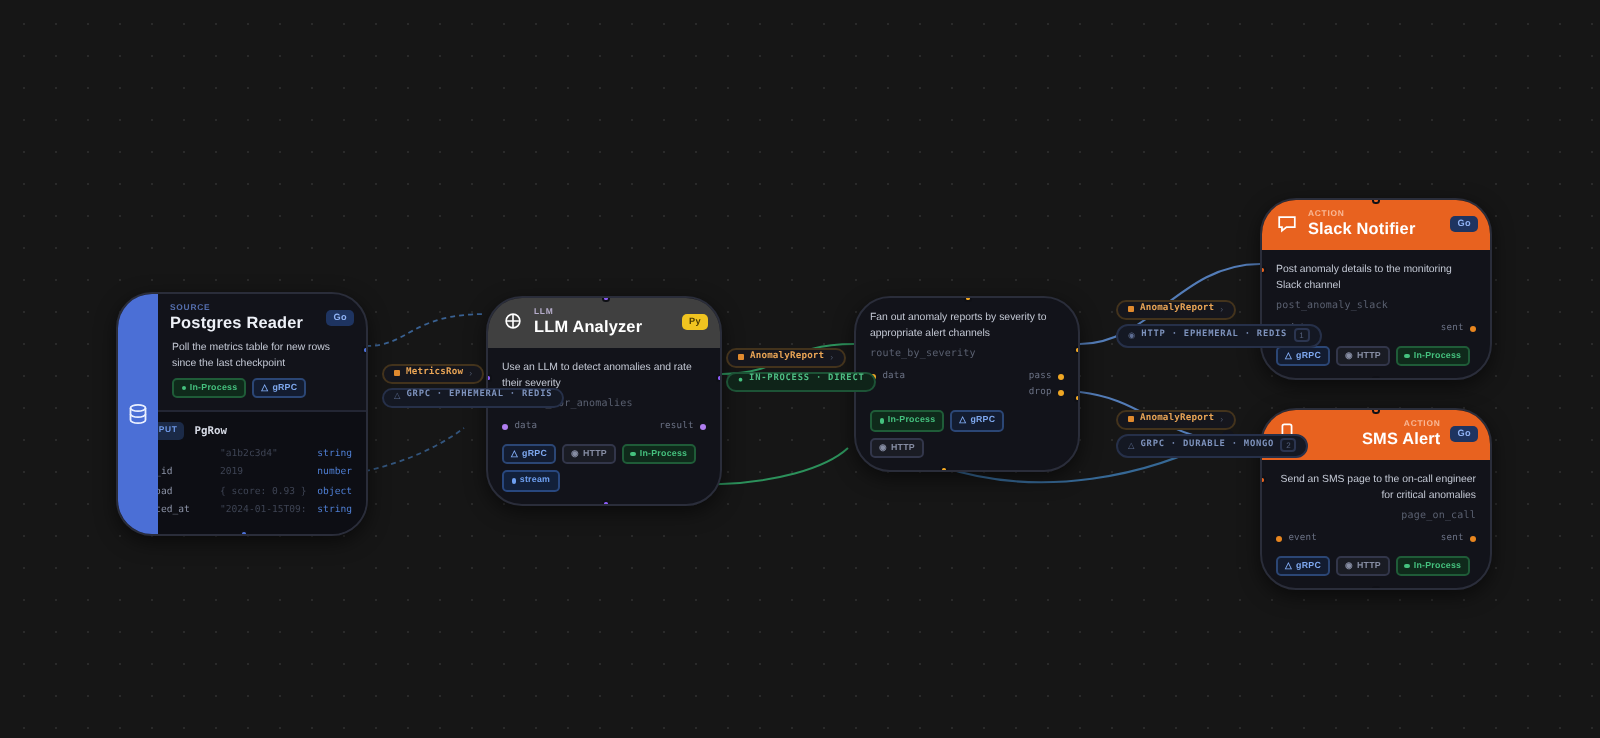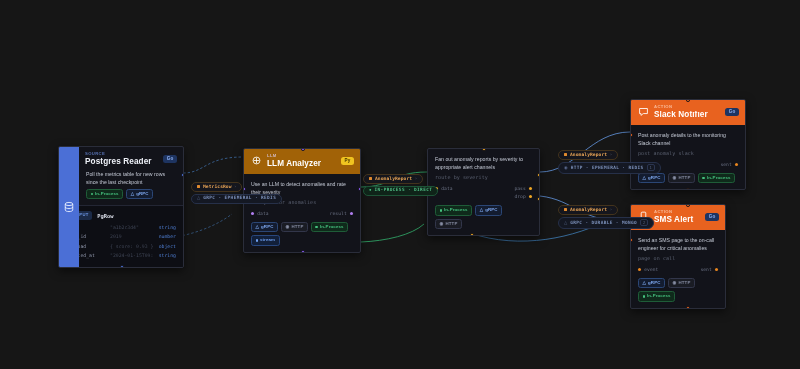--- a/index.html
+++ b/index.html
@@ -16,21 +16,21 @@
     background-image:
       radial-gradient(circle, #2a2a2a 0.6px, transparent 0.7px);
     background-size: 16px 16px;
     background-position: 4px 4px;
   }
   #edges { position: absolute; inset: 0; width: 800px; height: 369px; }
 
   
   .node {
     position: absolute;
-    border-radius: 2px;
+    border-radius: 18px;
     background: #12131a;
     border: 1px solid #2a2d3a;
     box-shadow: 0 3px 10px rgba(0,0,0,.55);
     overflow: hidden;
   }
   .node-head {
     display: flex; align-items: center; gap: 5px;
     padding: 5px 6px 6px 6px;
     position: relative;
   }
@@ -236,21 +236,21 @@
         <span class="s-key">created_at</span>
         <span class="s-val">"2024-01-15T09:14:00Z"</span>
         <span class="s-type">string</span>
       </div>
     </div>
     <div class="handle" style="right:-2px; top:26px; background:#4b6fd6;"></div>
     <div class="handle" style="left:61px; bottom:-2px; background:#4b6fd6;"></div>
   </div>
 
   <div class="node" id="n-llm" style="left:243px; top:148px; width:118px;">
-    <div class="node-head" style="background:#a16207;">
+    <div class="node-head" style="background:#404040;">
       <span class="head-icon">
         <svg viewBox="0 0 24 24" fill="none" stroke="#fff" stroke-width="1.8">
           <circle cx="12" cy="12" r="7.5"></circle>
           <path d="M12 5.5v13M5.5 12h13"></path>
         </svg>
       </span>
       <div class="head-text">
         <span class="kind" style="color:#e2d6ff;">LLM</span>
         <span class="title" style="color:#ffffff;">LLM Analyzer</span>
       </div>
@@ -385,21 +385,21 @@
           <span class="cdot" style="background:#45c17e;"></span>
           <span>In-Process</span>
         </span>
       </div>
     </div>
     <div class="handle" style="left:-2px; top:33px; background:#e8621f;"></div>
     <div class="handle" style="left:55px; top:-2px; background:#e8621f;"></div>
     <div class="handle" style="left:55px; bottom:-2px; background:#e8621f;"></div>
   </div>
 
-  <div class="node" id="n-sms" style="left:630px; top:204px; width:96px;">
+  <div class="node" id="n-sms" style="left:630px; top:204px; width:116px;text-align:right;">
     <div class="node-head" style="background:#e8621f;">
       <span class="head-icon">
         <svg viewBox="0 0 24 24" fill="none" stroke="#fff" stroke-width="1.9">
           <rect x="7" y="2.5" width="10" height="19" rx="2"></rect>
           <path d="M10.5 18.5h3"></path>
         </svg>
       </span>
       <div class="head-text">
         <span class="kind" style="color:#ffd9c4;">ACTION</span>
         <span class="title" style="color:#ffffff;">SMS Alert</span>

